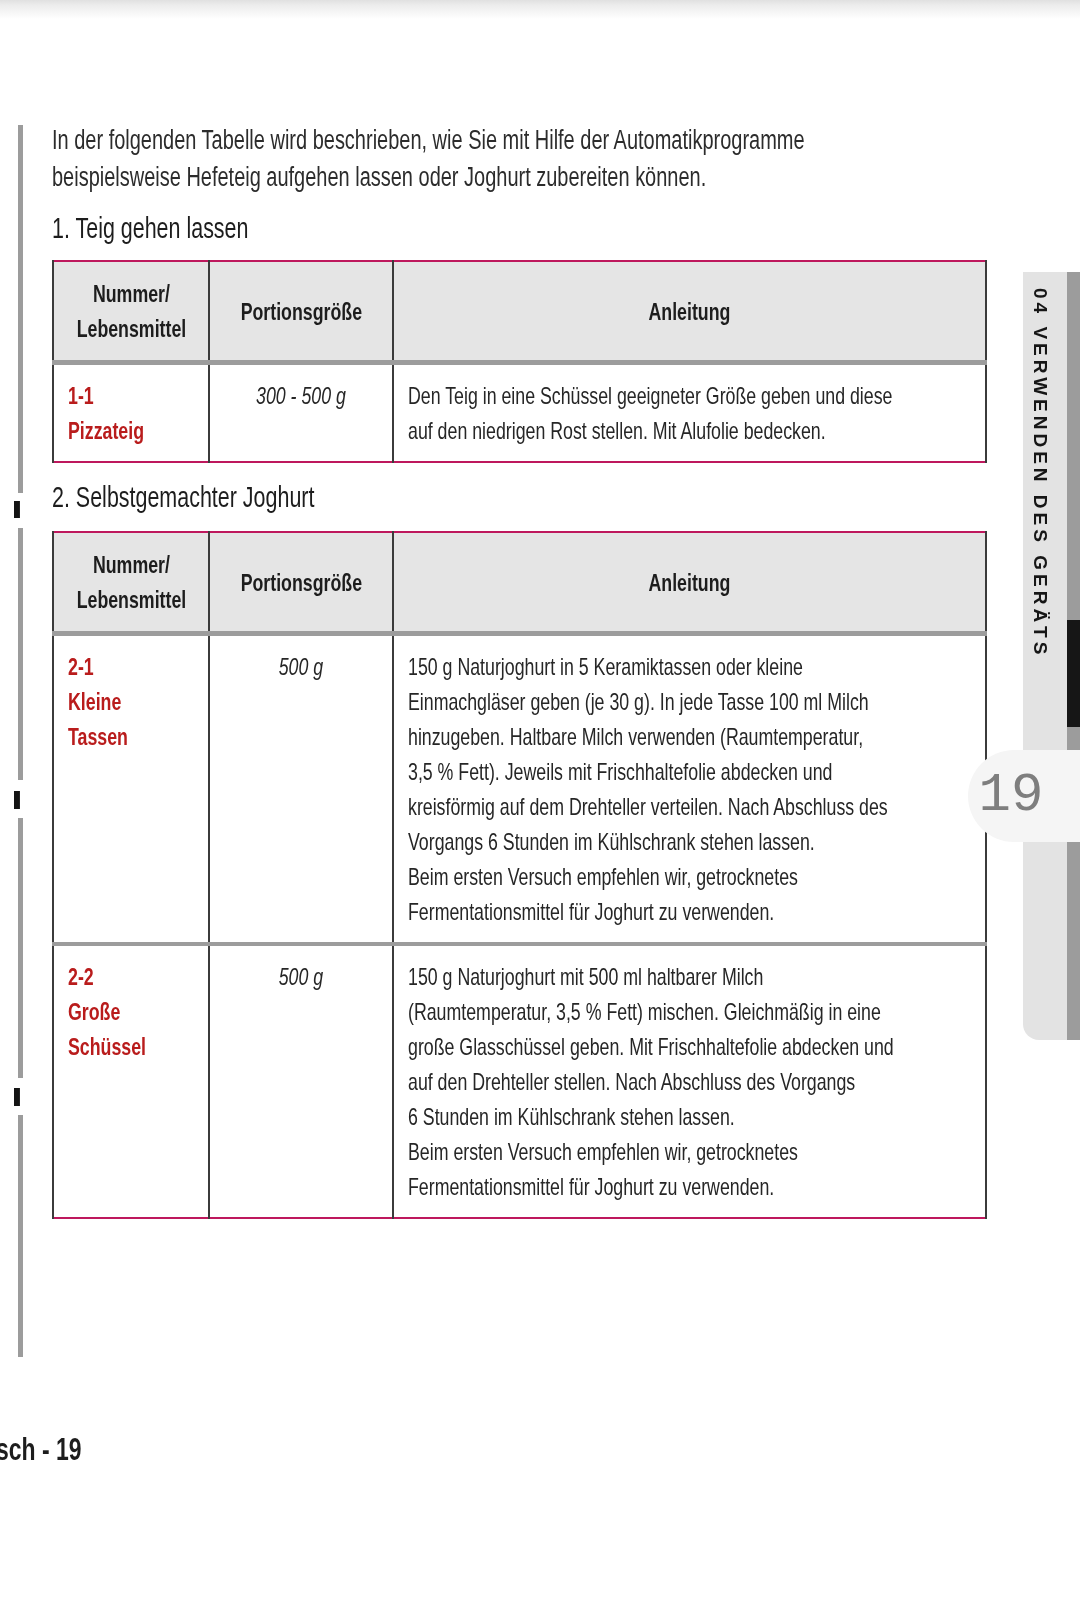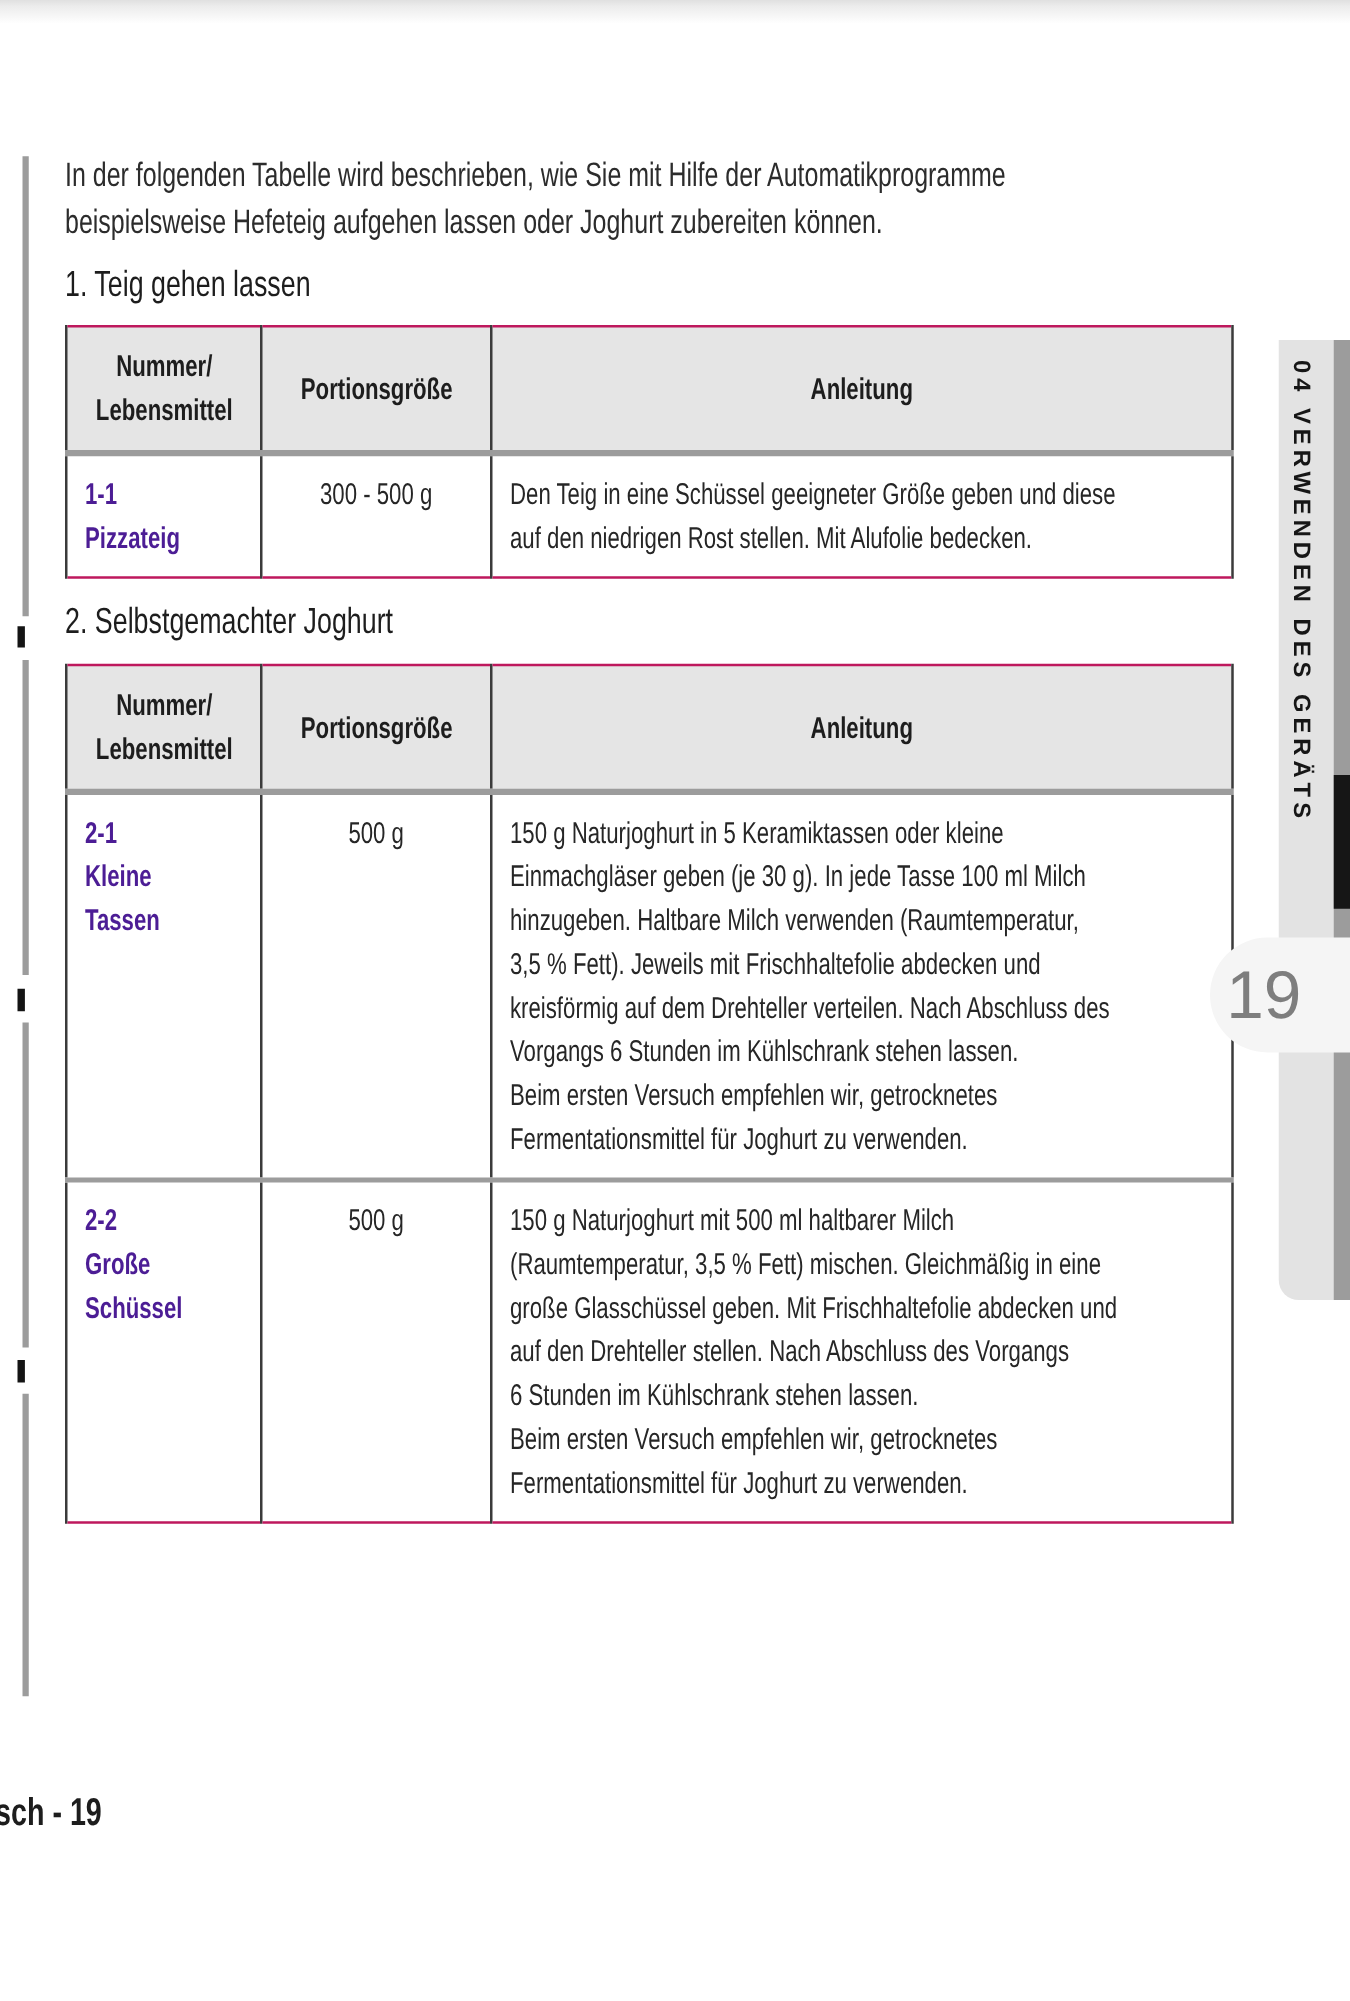--- a/index.html
+++ b/index.html
@@ -26,43 +26,43 @@
   table.dt { border-collapse:collapse; width:933px; margin-top:12px; table-layout:fixed; }
   table.dt.second { margin-top:14px; }
   table.dt { border:2px solid #be185d; }
   table.dt th, table.dt td { border-left:2px solid #3b3b3b; border-right:2px solid #3b3b3b; }
   table.dt thead tr { background:#e5e5e5; border-bottom:5px solid #9c9c9c; }
   table.dt tbody tr { border-top:4px solid #9c9c9c; }
   table.dt tbody tr:first-child { border-top:none; }
   th { font-size:24px; line-height:35px; font-weight:bold; padding:14px 10px; vertical-align:middle; text-align:center; color:#1d1d1d; }
   td { font-size:24px; line-height:35px; padding:13px 14px; vertical-align:top; text-align:left; }
   col.c1 { width:156px; } col.c2 { width:184px; } col.c3 { width:593px; }
-  td.cell-num { font-weight:bold; color:#4c1d95; }
-  td.cell-portion { text-align:center; }
+  td.cell-num { font-weight:bold; color:#b91c1c; }
+  td.cell-portion { text-align:center;font-style:italic; }
 
   
   .sq  { display:inline-block; width:135%; transform:scaleX(0.74); transform-origin:0 0; white-space:pre-line; }
   .sqc { display:inline-block; width:135%; margin-left:-17.5%; transform:scaleX(0.74); transform-origin:50% 50%; white-space:pre-line; text-align:center; }
 
   
   .footer { position:absolute; left:-4px; top:1432px; font-size:31px; font-weight:bold; color:#1d1d1d; width:300px; }
 
   
   .side-tab { position:absolute; left:1023px; top:272px; width:57px; height:768px;
     background:#e3e3e3; border-bottom-left-radius:16px; overflow:hidden; }
   .side-strip { position:absolute; right:0; top:0; width:13px; height:100%; background:#9c9c9c; }
   .side-strip-black { position:absolute; right:0; top:348px; width:13px; height:107px; background:#161616; }
   .tab-label { position:absolute; left:6px; top:16px; height:740px;
     writing-mode:vertical-rl; text-orientation:mixed;
     font-size:19px; font-weight:bold; letter-spacing:4px; color:#161616; white-space:nowrap; }
 
   
   .page-pill { position:absolute; left:968px; top:750px; width:112px; height:92px;
     background:#f5f5f5; border-radius:46px 0 0 46px;
-    display:flex; align-items:center; justify-content:center; padding-right:26px; box-sizing:border-box; }
+    display:flex; align-items:center; justify-content:center; padding-right:26px; box-sizing:border-box;font-family:Liberation Mono, monospace; }
   .pill-num { font-size:54px; color:#7e7e7e; line-height:1; }
 </style>
 </head>
 <body>
 
 <div class="page">
 
   <div class="top-shade"></div>
 
   <div class="lmark seg" style="top:125px;height:368px;"></div>

